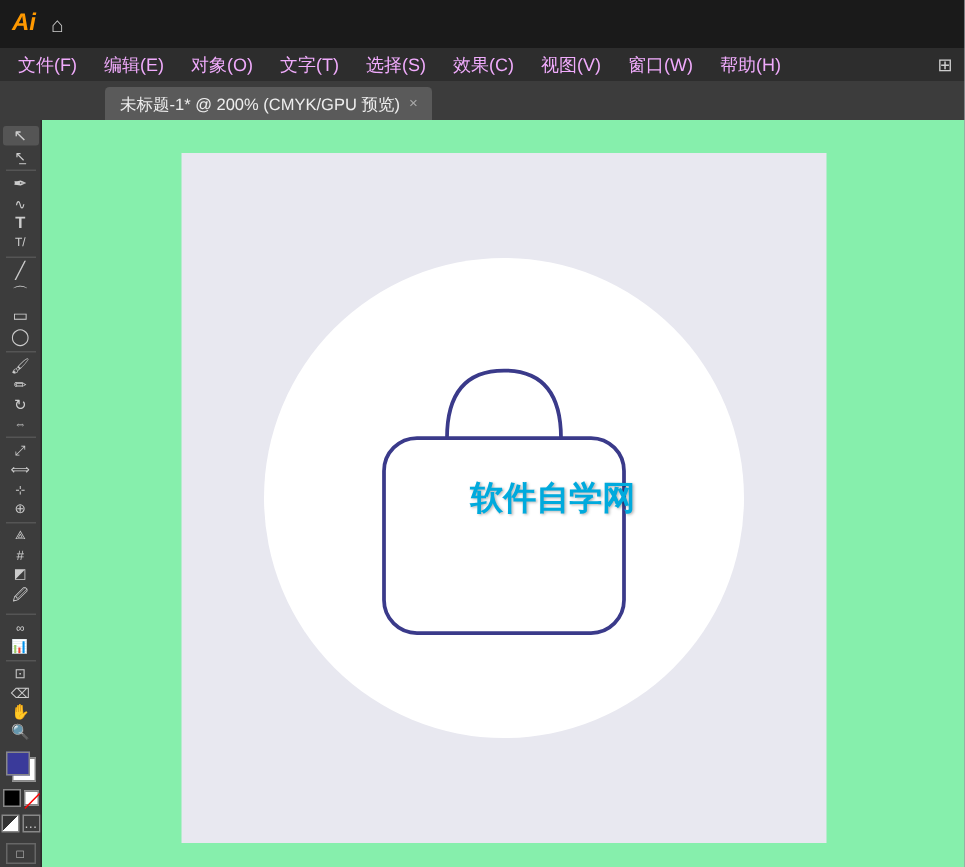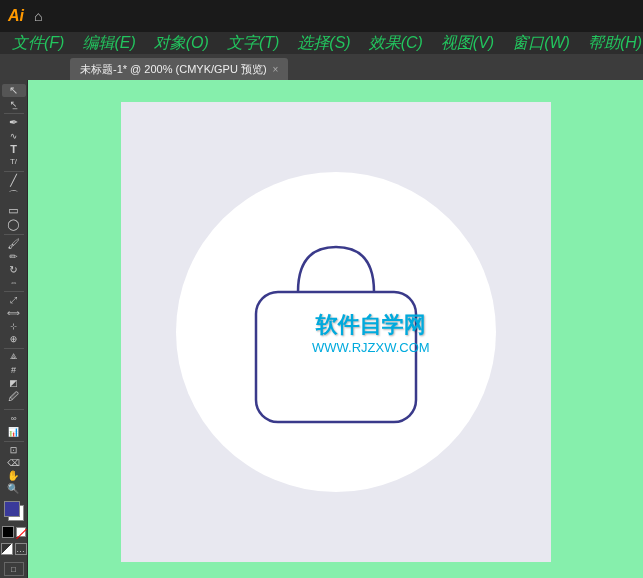--- a/index.html
+++ b/index.html
@@ -31,25 +31,24 @@
     #menu-bar {
       height: 22px;
       background: #2d2d2d;
       display: flex;
       align-items: center;
       padding: 0 4px;
       gap: 2px;
     }
     .menu-item {
       padding: 2px 8px;
-      color: #22c55e;
-      font-size: 16px;
+      color: #f0abfc;
+      font-size: 12px;
       cursor: pointer;
       white-space: nowrap;
-      font-style: italic;
     }
 
     
     #tab-bar {
       height: 26px;
       background: #3c3c3c;
       display: flex;
       align-items: flex-end;
       padding-left: 70px;
     }
@@ -371,18 +370,17 @@
         <svg id="bag-svg" viewBox="0 0 200 210" xmlns="http://www.w3.org/2000/svg">
 
           <rect x="20" y="65" width="160" height="130" rx="22" ry="22" fill="none" stroke="#3a3a8a" stroke-width="2.5"></rect>
 
           <path d="M 62 65 Q 62 20 100 20 Q 138 20 138 65" fill="none" stroke="#3a3a8a" stroke-width="2.5"></path>
         </svg>
       </div>
 
       <div id="watermark">
         <div id="watermark-text">软件自学网</div>
-        <div id="watermark-url">WWW.RJZXW.COM</div>
       </div>
     </div>
   </div>
 
 </div>
 
 </body></html>

